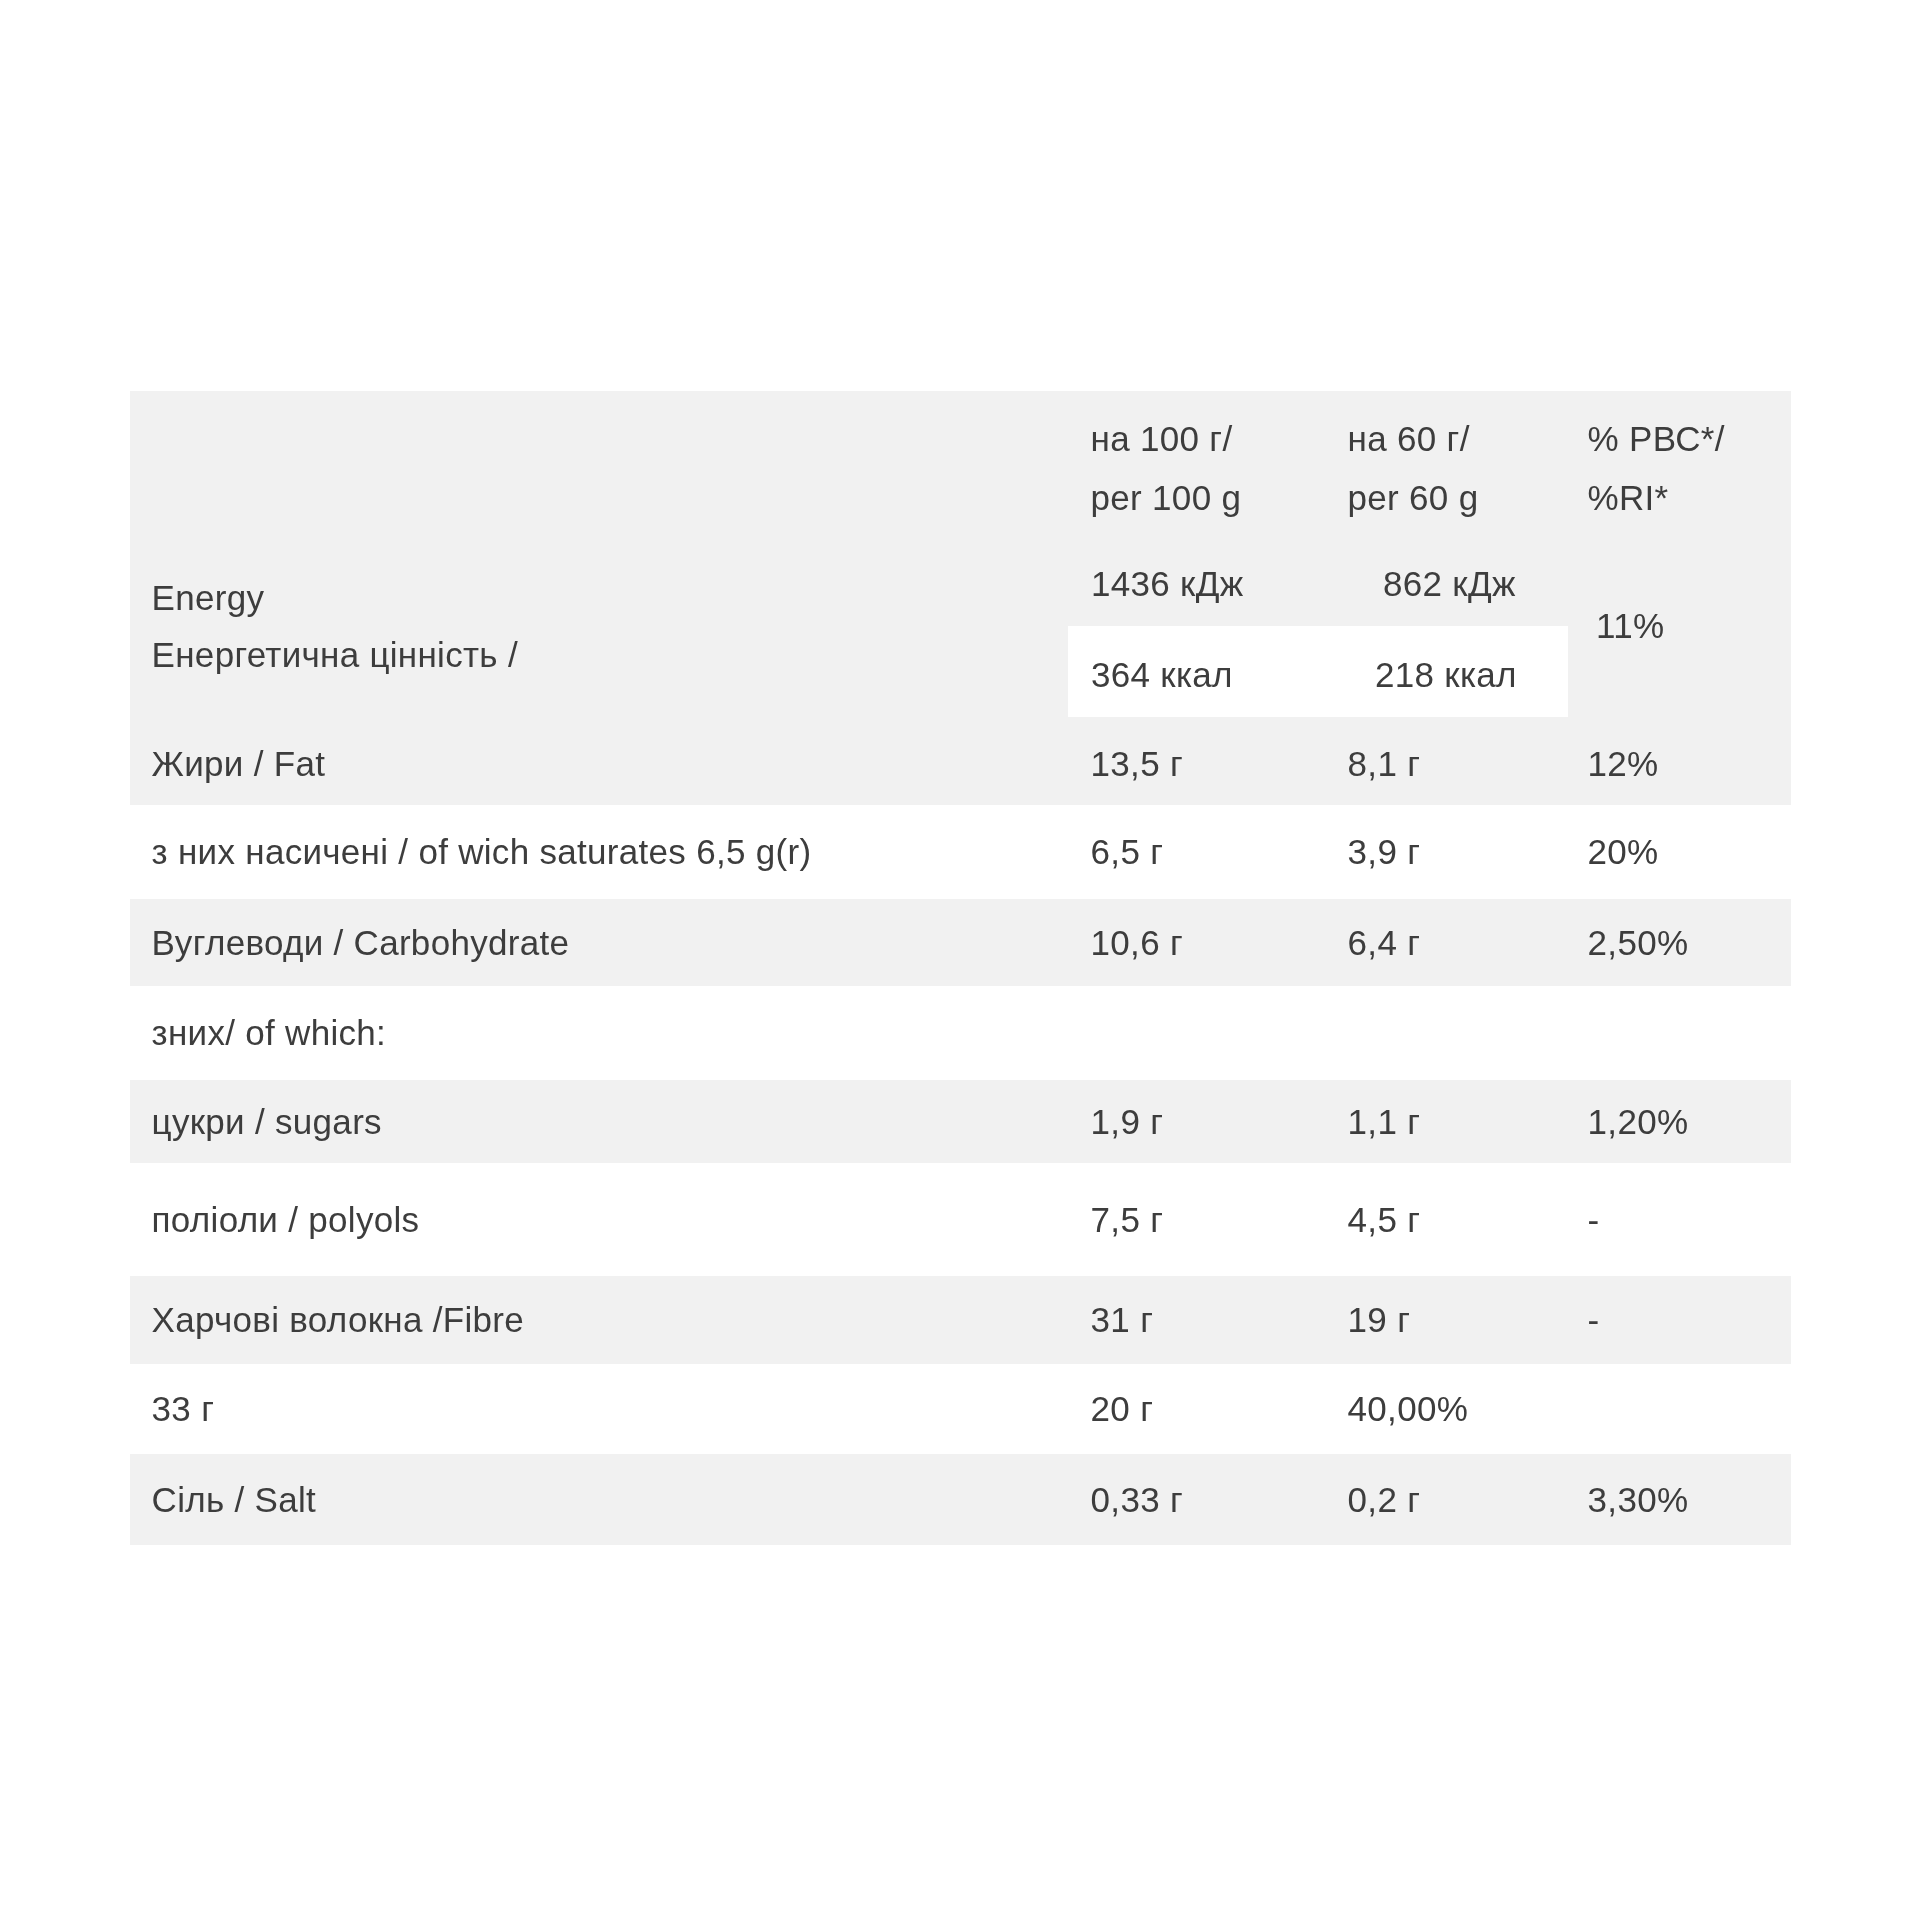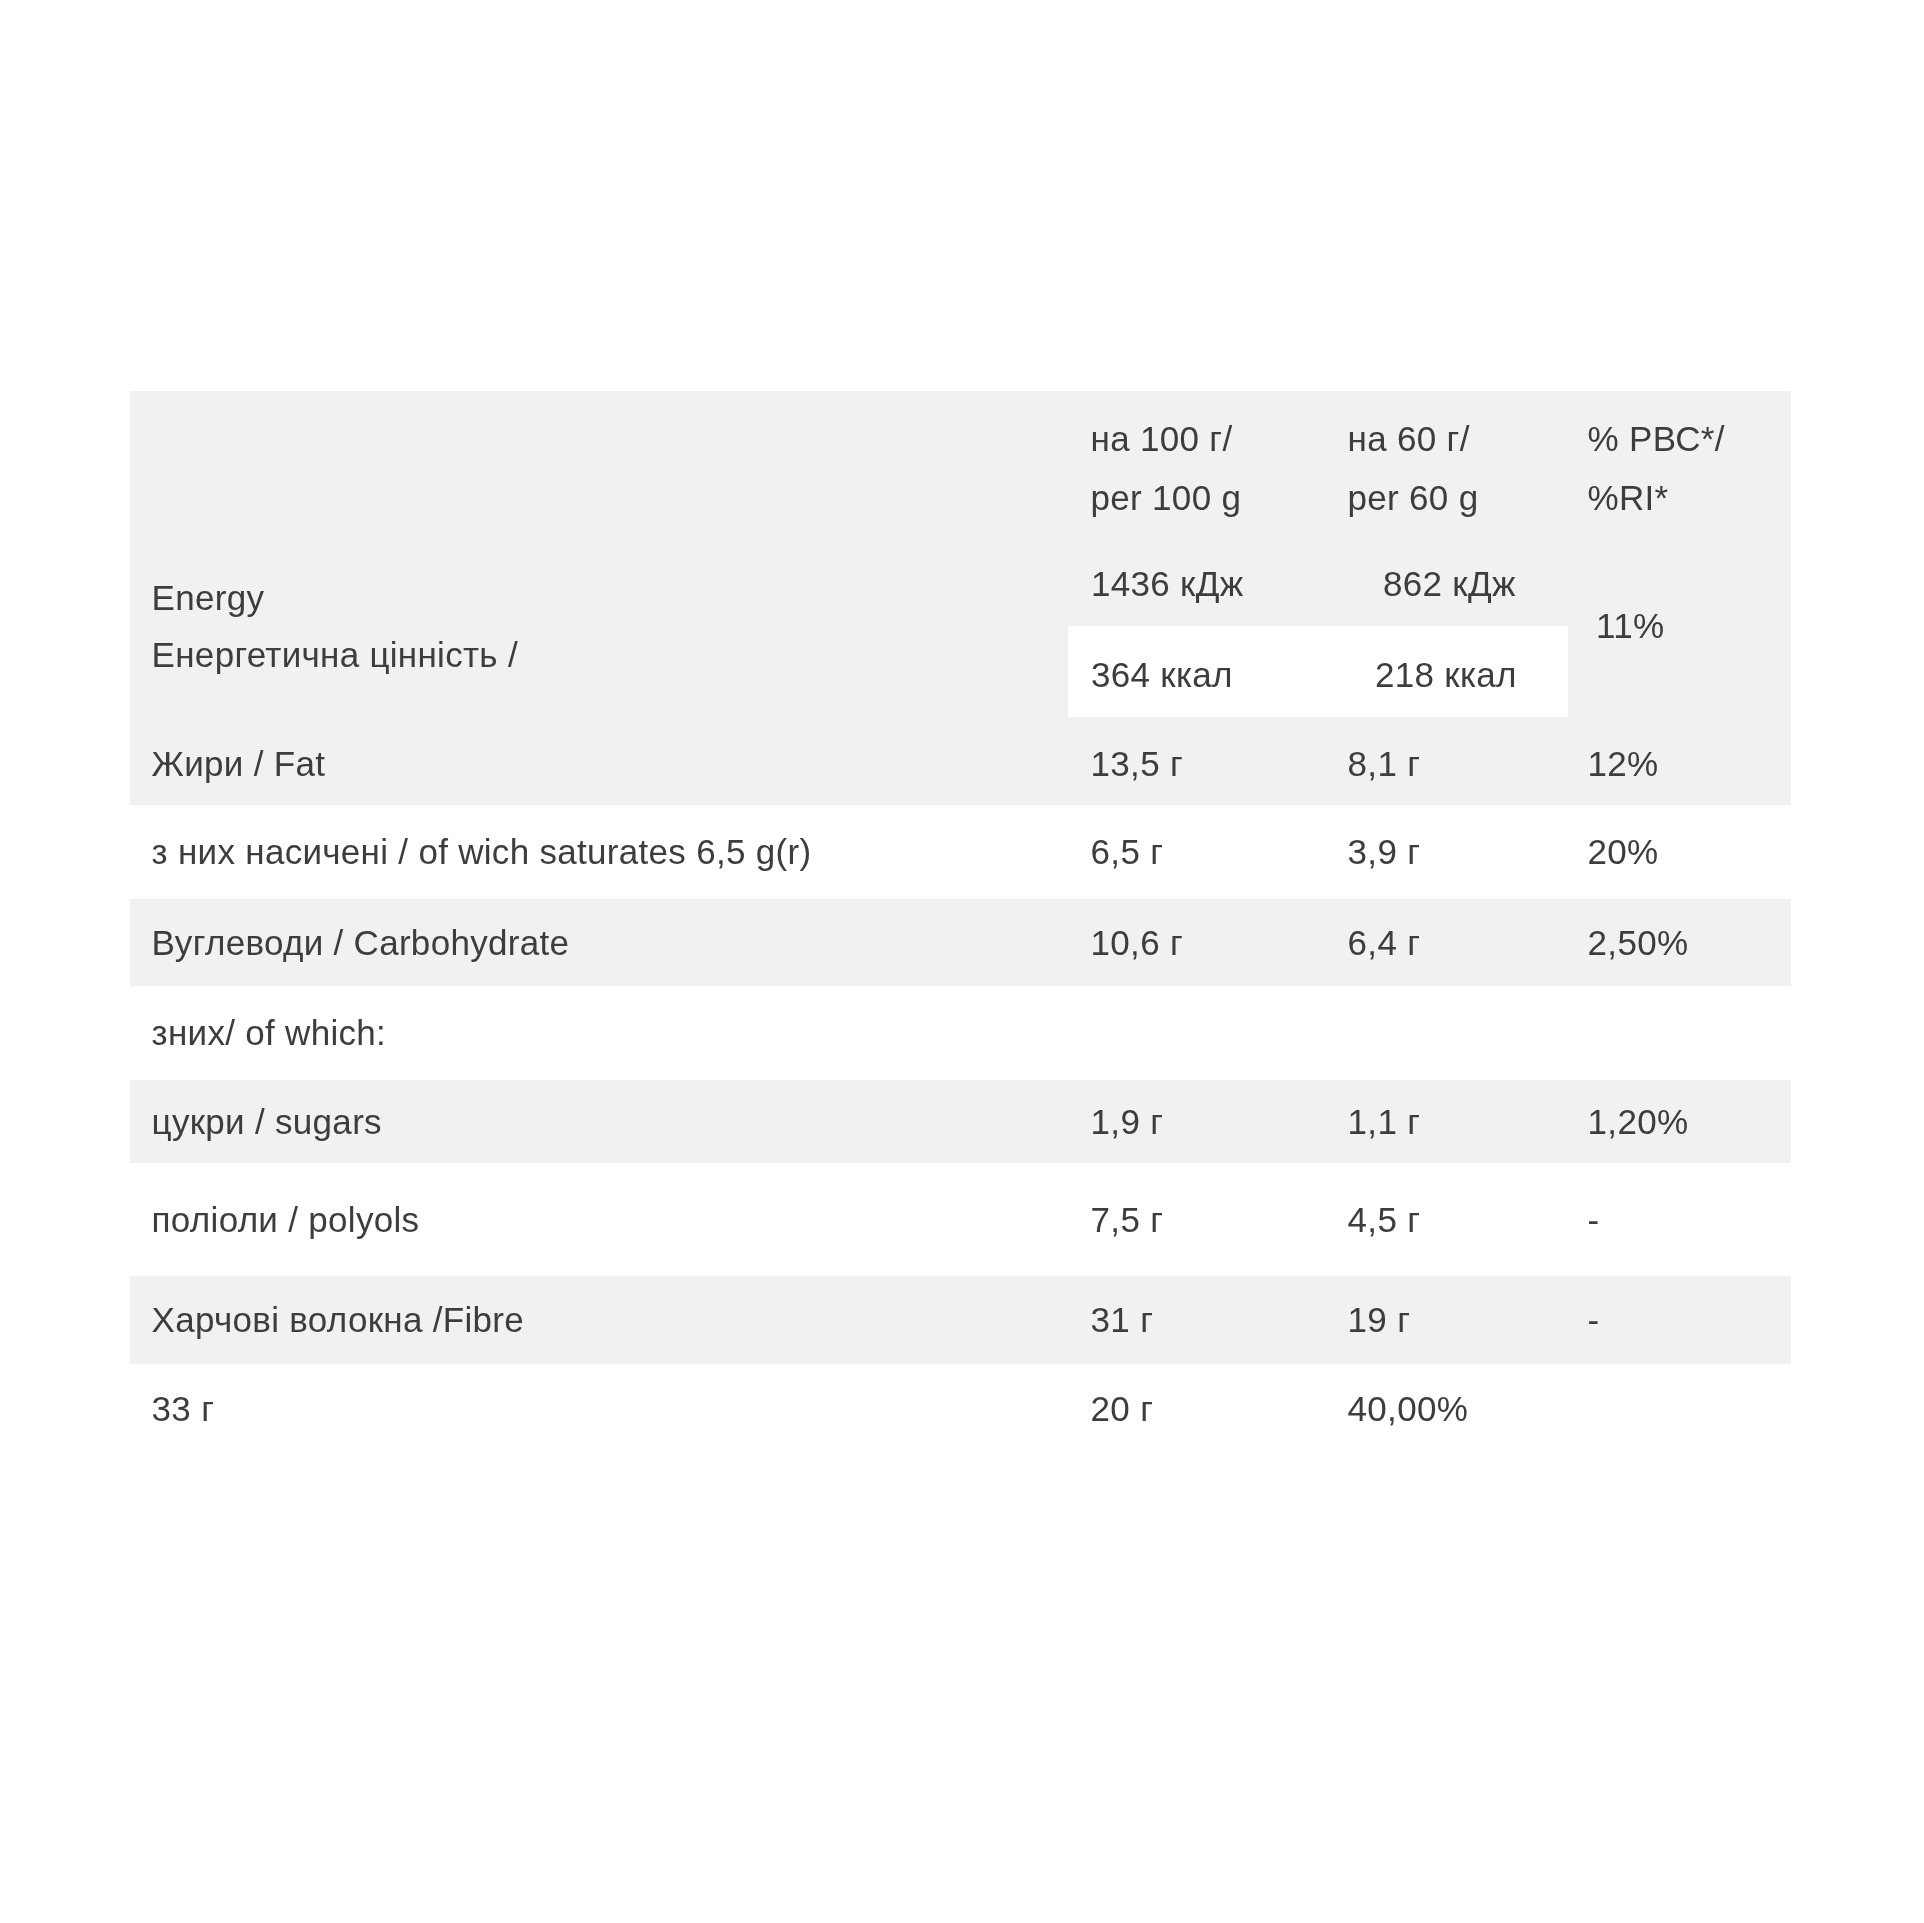--- a/index.html
+++ b/index.html
@@ -154,16 +154,22 @@
       <span>19 г</span>
       <span>-</span>
     </div>
 
     <div class="grid-row data-row r7 white">
       <span>33 г</span>
       <span>20 г</span>
       <span>40,00%</span>
     </div>
 
+    <div class="grid-row data-row r8 gray">
+      <span>Сіль / Salt</span>
+      <span>0,33 г</span>
+      <span>0,2 г</span>
+      <span>3,30%</span>
+    </div>
 
   </div>
 </div>
 
 
 </body></html>

